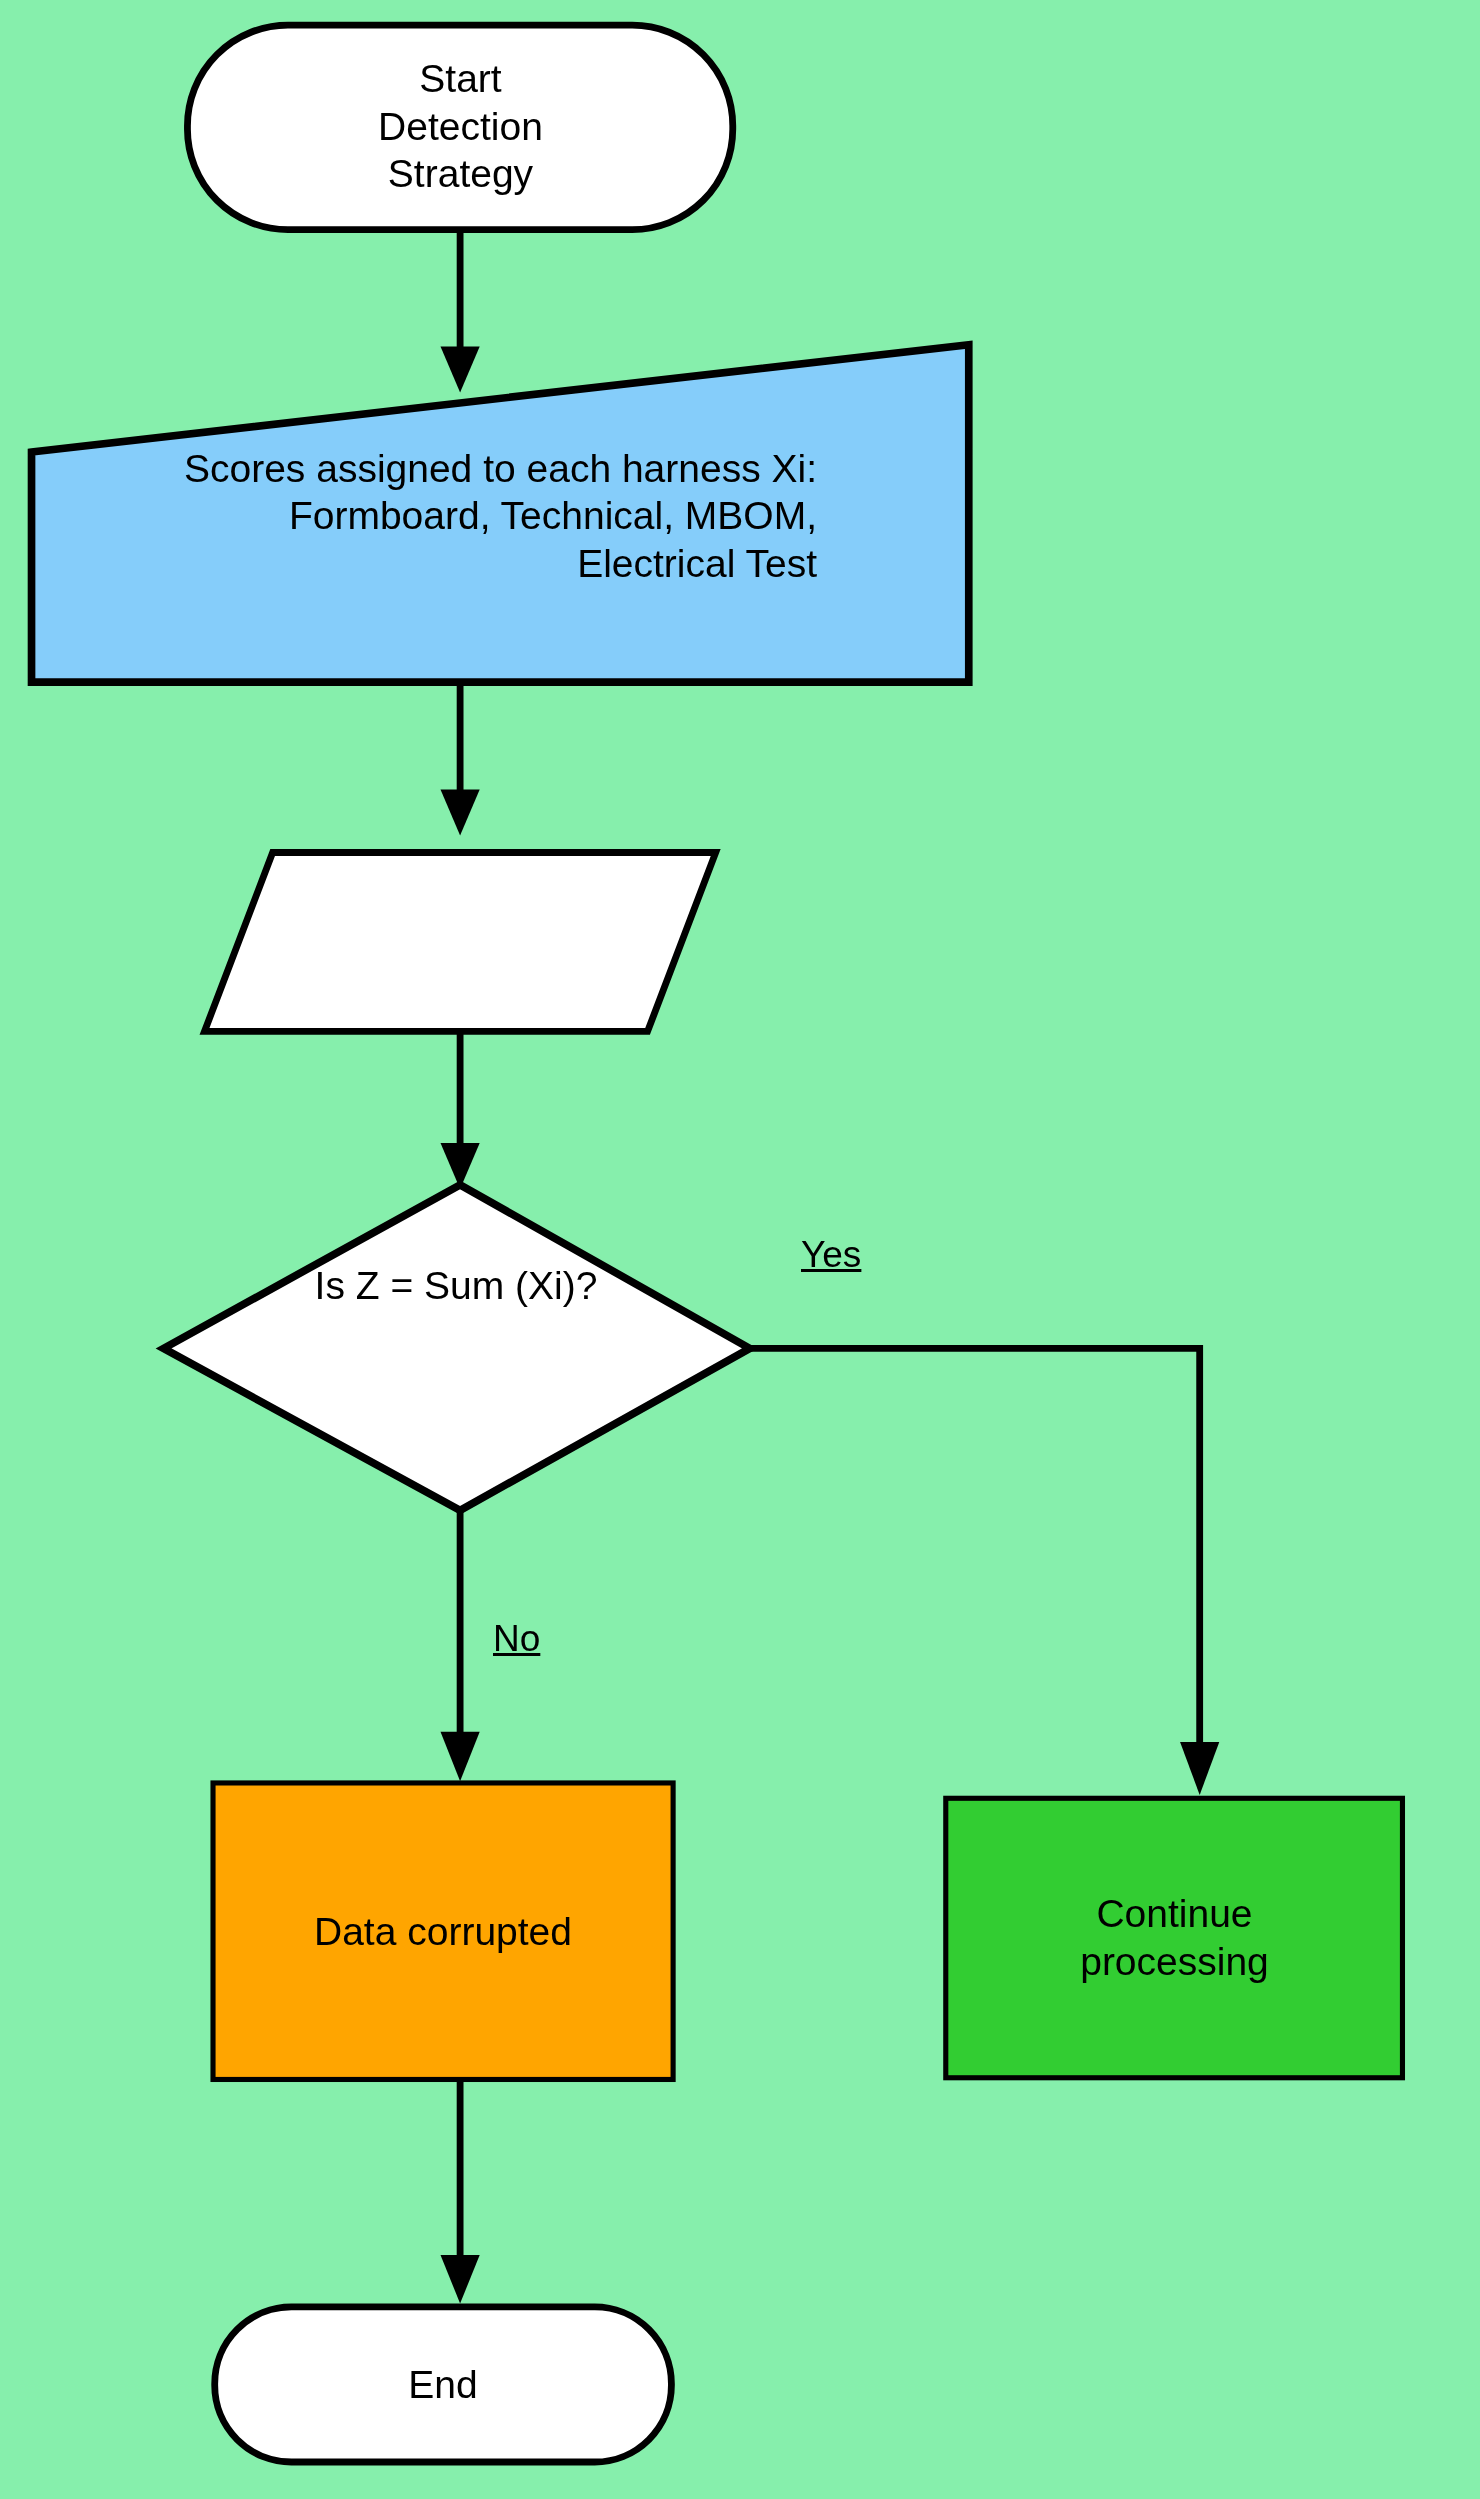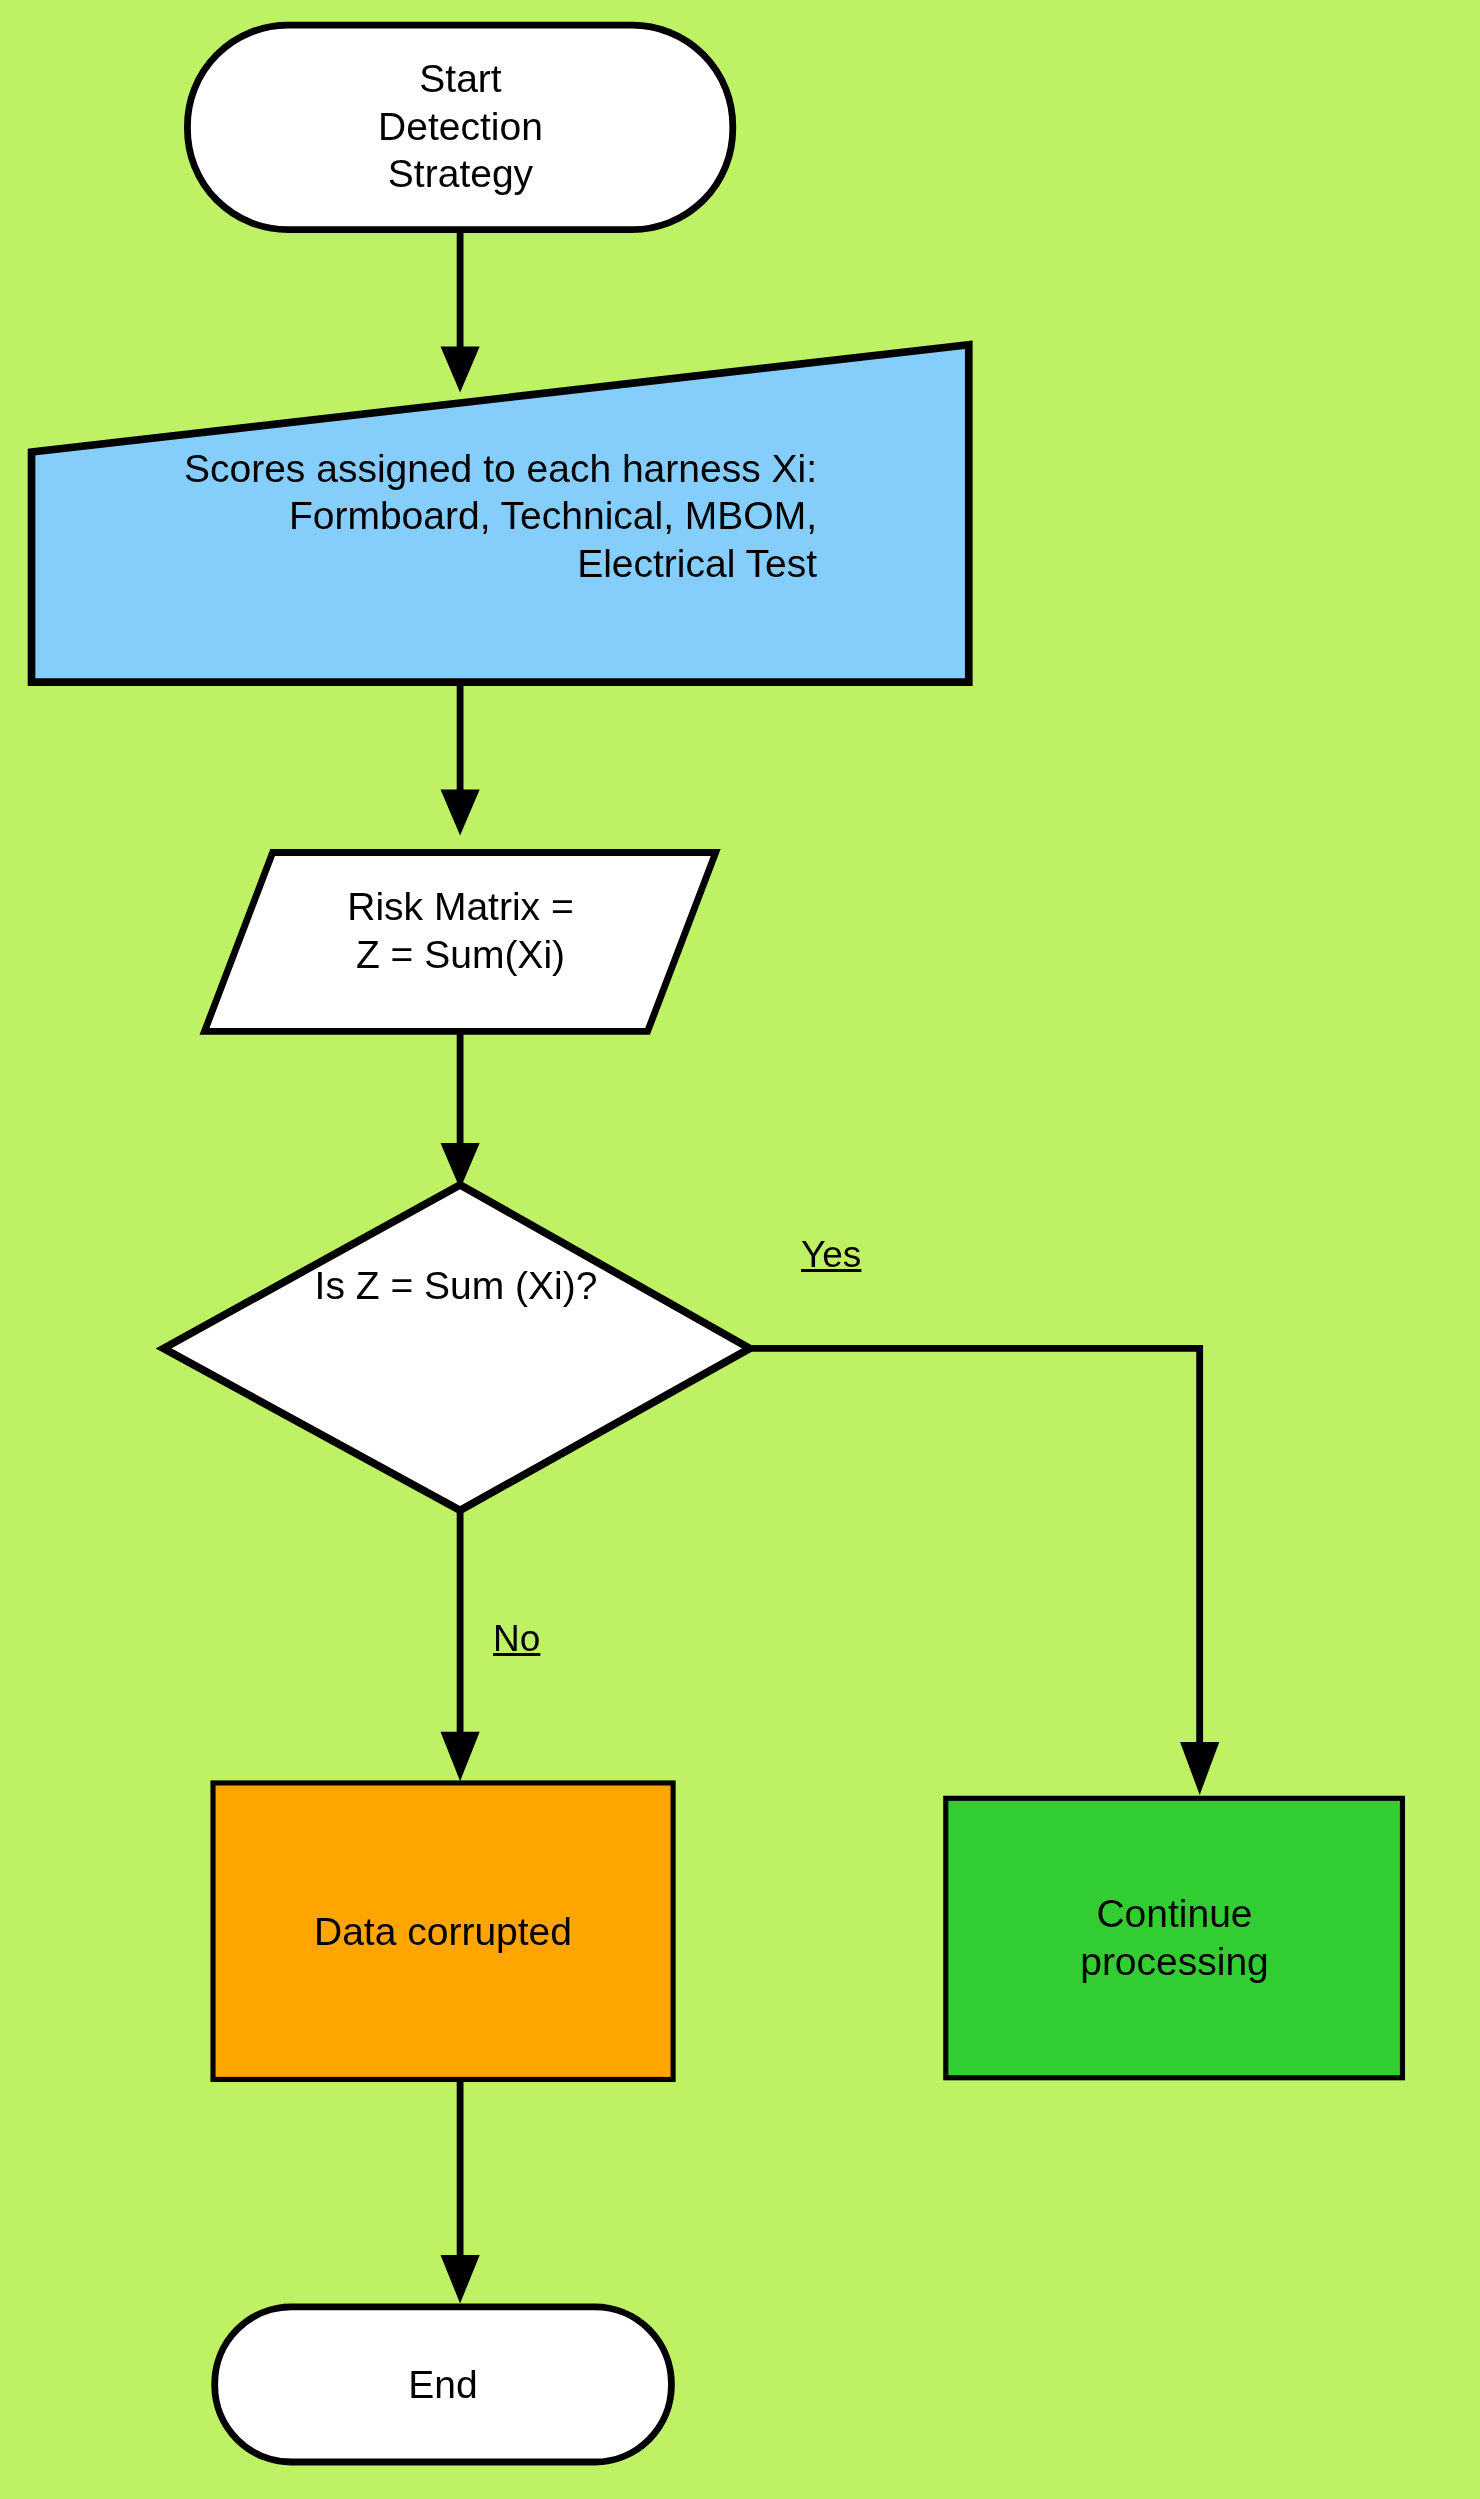--- a/index.html
+++ b/index.html
@@ -4,21 +4,21 @@
 <style>
   html, body {
     margin: 0;
     padding: 0;
     background: #ffffff;
   }
   #flowchart-root {
     position: relative;
     width: 1480px;
     height: 2500px;
-    background: #bef264;
+    background: #86efac;
     overflow: hidden;
     font-family: "Liberation Sans", sans-serif;
   }
   #flow-svg {
     position: absolute;
     left: 0;
     top: 0;
     width: 1480px;
     height: 2500px;
   }
@@ -96,22 +96,20 @@
   </svg>
 
   <div class="node-label lbl-start">Start
 Detection
 Strategy</div>
 
   <div class="node-label lbl-scores">Scores assigned to each harness Xi:
 Formboard, Technical, MBOM,
 Electrical Test</div>
 
-  <div class="node-label lbl-risk">Risk Matrix =
-Z = Sum(Xi)</div>
 
   <div class="node-label lbl-decision">Is Z = Sum (Xi)?</div>
 
   <div class="node-label lbl-orange">Data corrupted</div>
 
   <div class="node-label lbl-end">End</div>
 
   <div class="node-label lbl-green">Continue
 processing</div>
 

